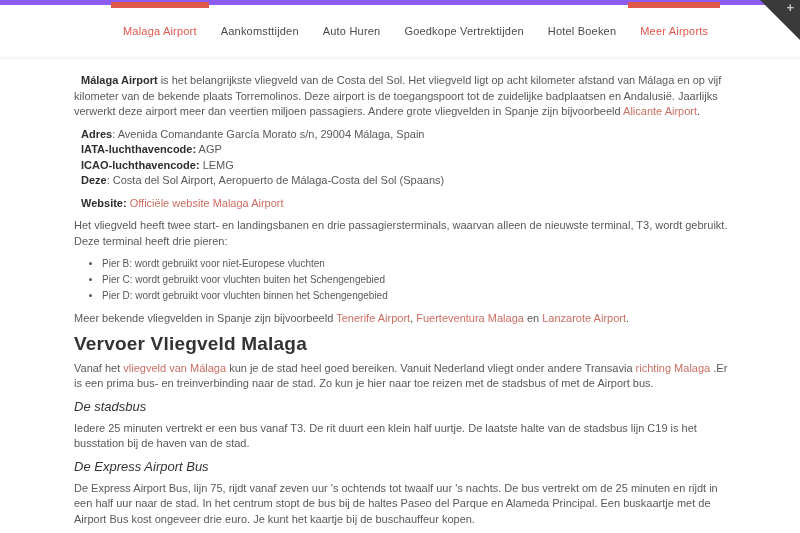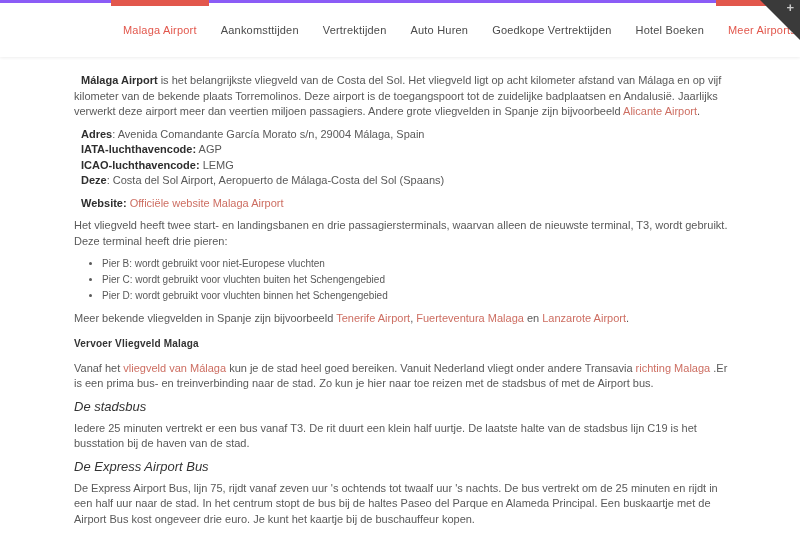--- a/index.html
+++ b/index.html
@@ -9,21 +9,21 @@
     font-family:"Liberation Sans", sans-serif;
     position:relative;
     overflow:hidden;
   }
 
   
   .navbar {
     position:relative;
     height:57px;
     background:#fff;
-    border-top:3px solid #8b5cf6;
+    border-top:5px solid #8b5cf6;
     box-shadow:0 1px 3px rgba(0,0,0,0.07);
   }
   .nav-list {
     list-style:none;
     display:flex;
     align-items:center;
     height:100%;
     padding-left:111px;
   }
   .nav-item {
@@ -79,21 +79,21 @@
     margin:0 0 7px;
   }
   .content strong { color:#2e2e2e;margin-left:7px; }
   .content a.link {
     color:#cd6e62;
     text-decoration:none;
     cursor:pointer;
     text-align:right;
   }
   .content h2 {
-    font-size:10px;
+    font-size:19px;
     line-height:18px;
     color:#333;
     font-weight:bold;
     margin:8px 0 8px;
     letter-spacing:0.2px;
   }
   .content h3 {
     font-size:13px;
     line-height:15px;
     color:#333;
@@ -114,23 +114,20 @@
 </head>
 <body>
 
 <header class="navbar">
   <ul class="nav-list">
       <li class="nav-item active">
         <span>Malaga Airport</span>
       </li>
       <li class="nav-item">
         <span>Aankomsttijden</span>
-      </li>
-      <li class="nav-item">
-        <span>Vertrektijden</span>
       </li>
       <li class="nav-item">
         <span>Auto Huren</span>
       </li>
       <li class="nav-item">
         <span>Goedkope Vertrektijden</span>
       </li>
       <li class="nav-item">
         <span>Hotel Boeken</span>
       </li>

